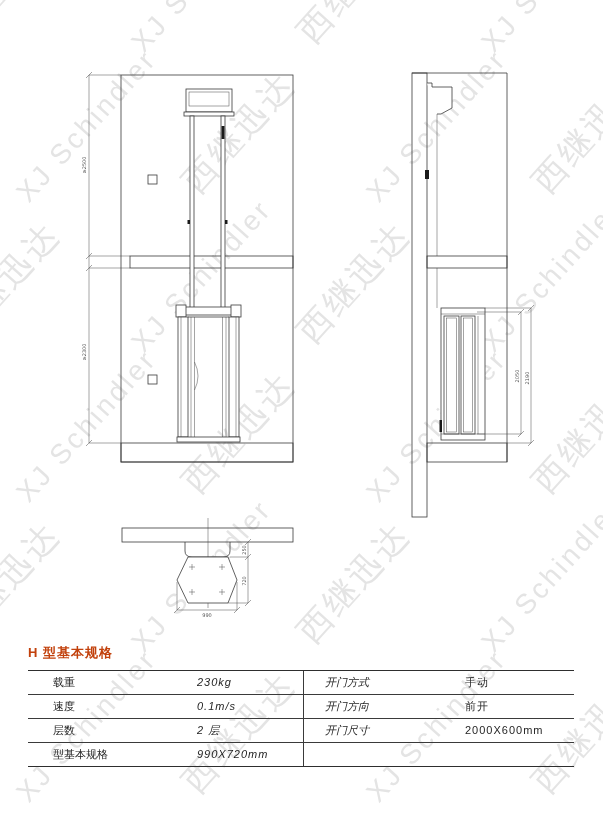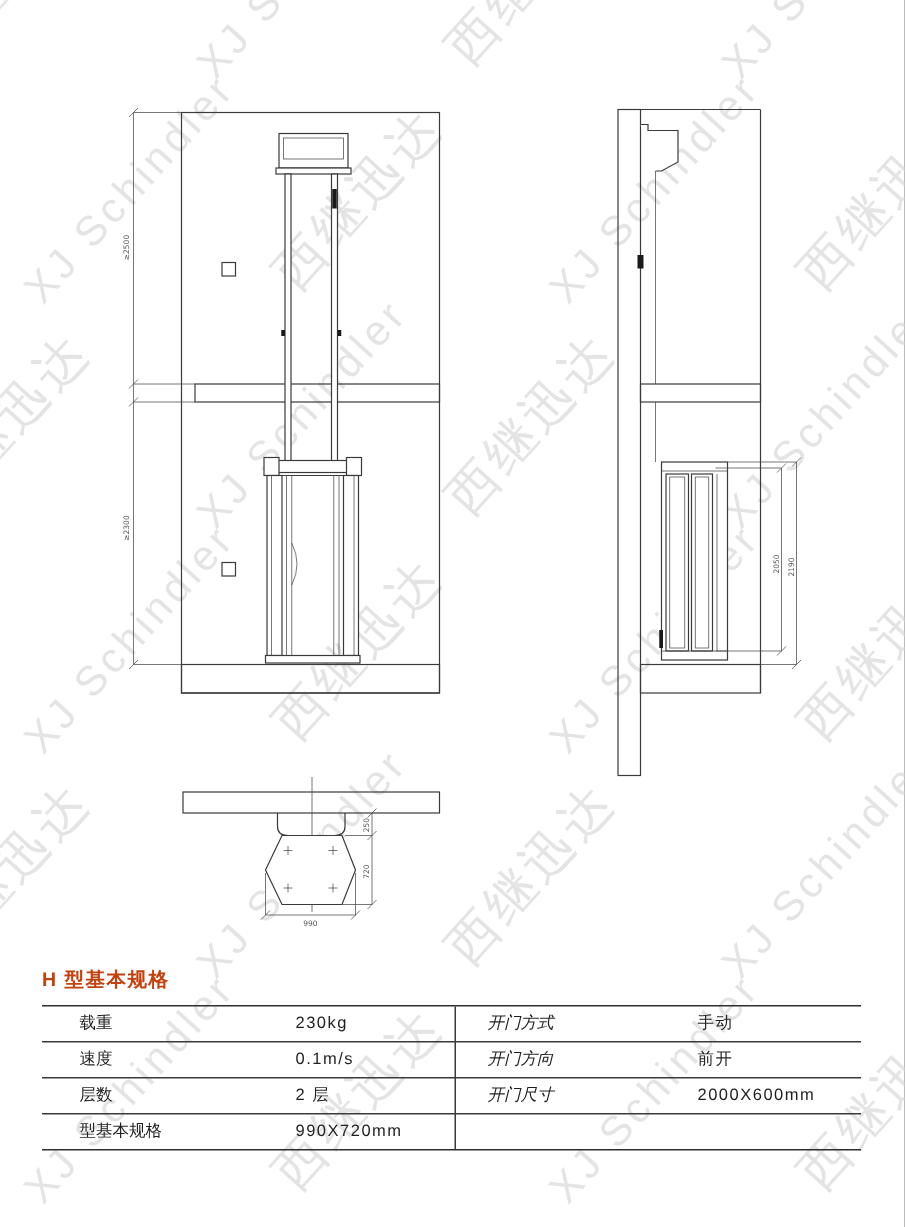--- a/index.html
+++ b/index.html
@@ -31,21 +31,21 @@
     position:absolute;left:28px;top:670px;width:546px;z-index:2;
     border-top:1.4px solid #2e2e2e;border-bottom:1.4px solid #2e2e2e;
   }
   .trow{
     position:relative;height:23px;border-bottom:1px solid #3a3a3a;
     font-size:11px;color:#1f1f1f;
   }
   .trow:last-child{border-bottom:none;}
   .cell{position:absolute;top:0;height:23px;line-height:23px;white-space:nowrap;}
   .c-l-label{left:25px;}
-  .c-l-value{left:169px;letter-spacing:1px;}
+  .c-l-value{left:169px;letter-spacing:1px;font-style:italic;}
   .c-r-label{left:297px;font-style:italic;}
   .c-r-value{left:437px;letter-spacing:1px;}
   #tbl-divider{
     position:absolute;left:275px;top:0;bottom:0;width:0;
     border-left:1px solid #3a3a3a;z-index:3;
   }
 </style>
 </head>
 <body>
 

